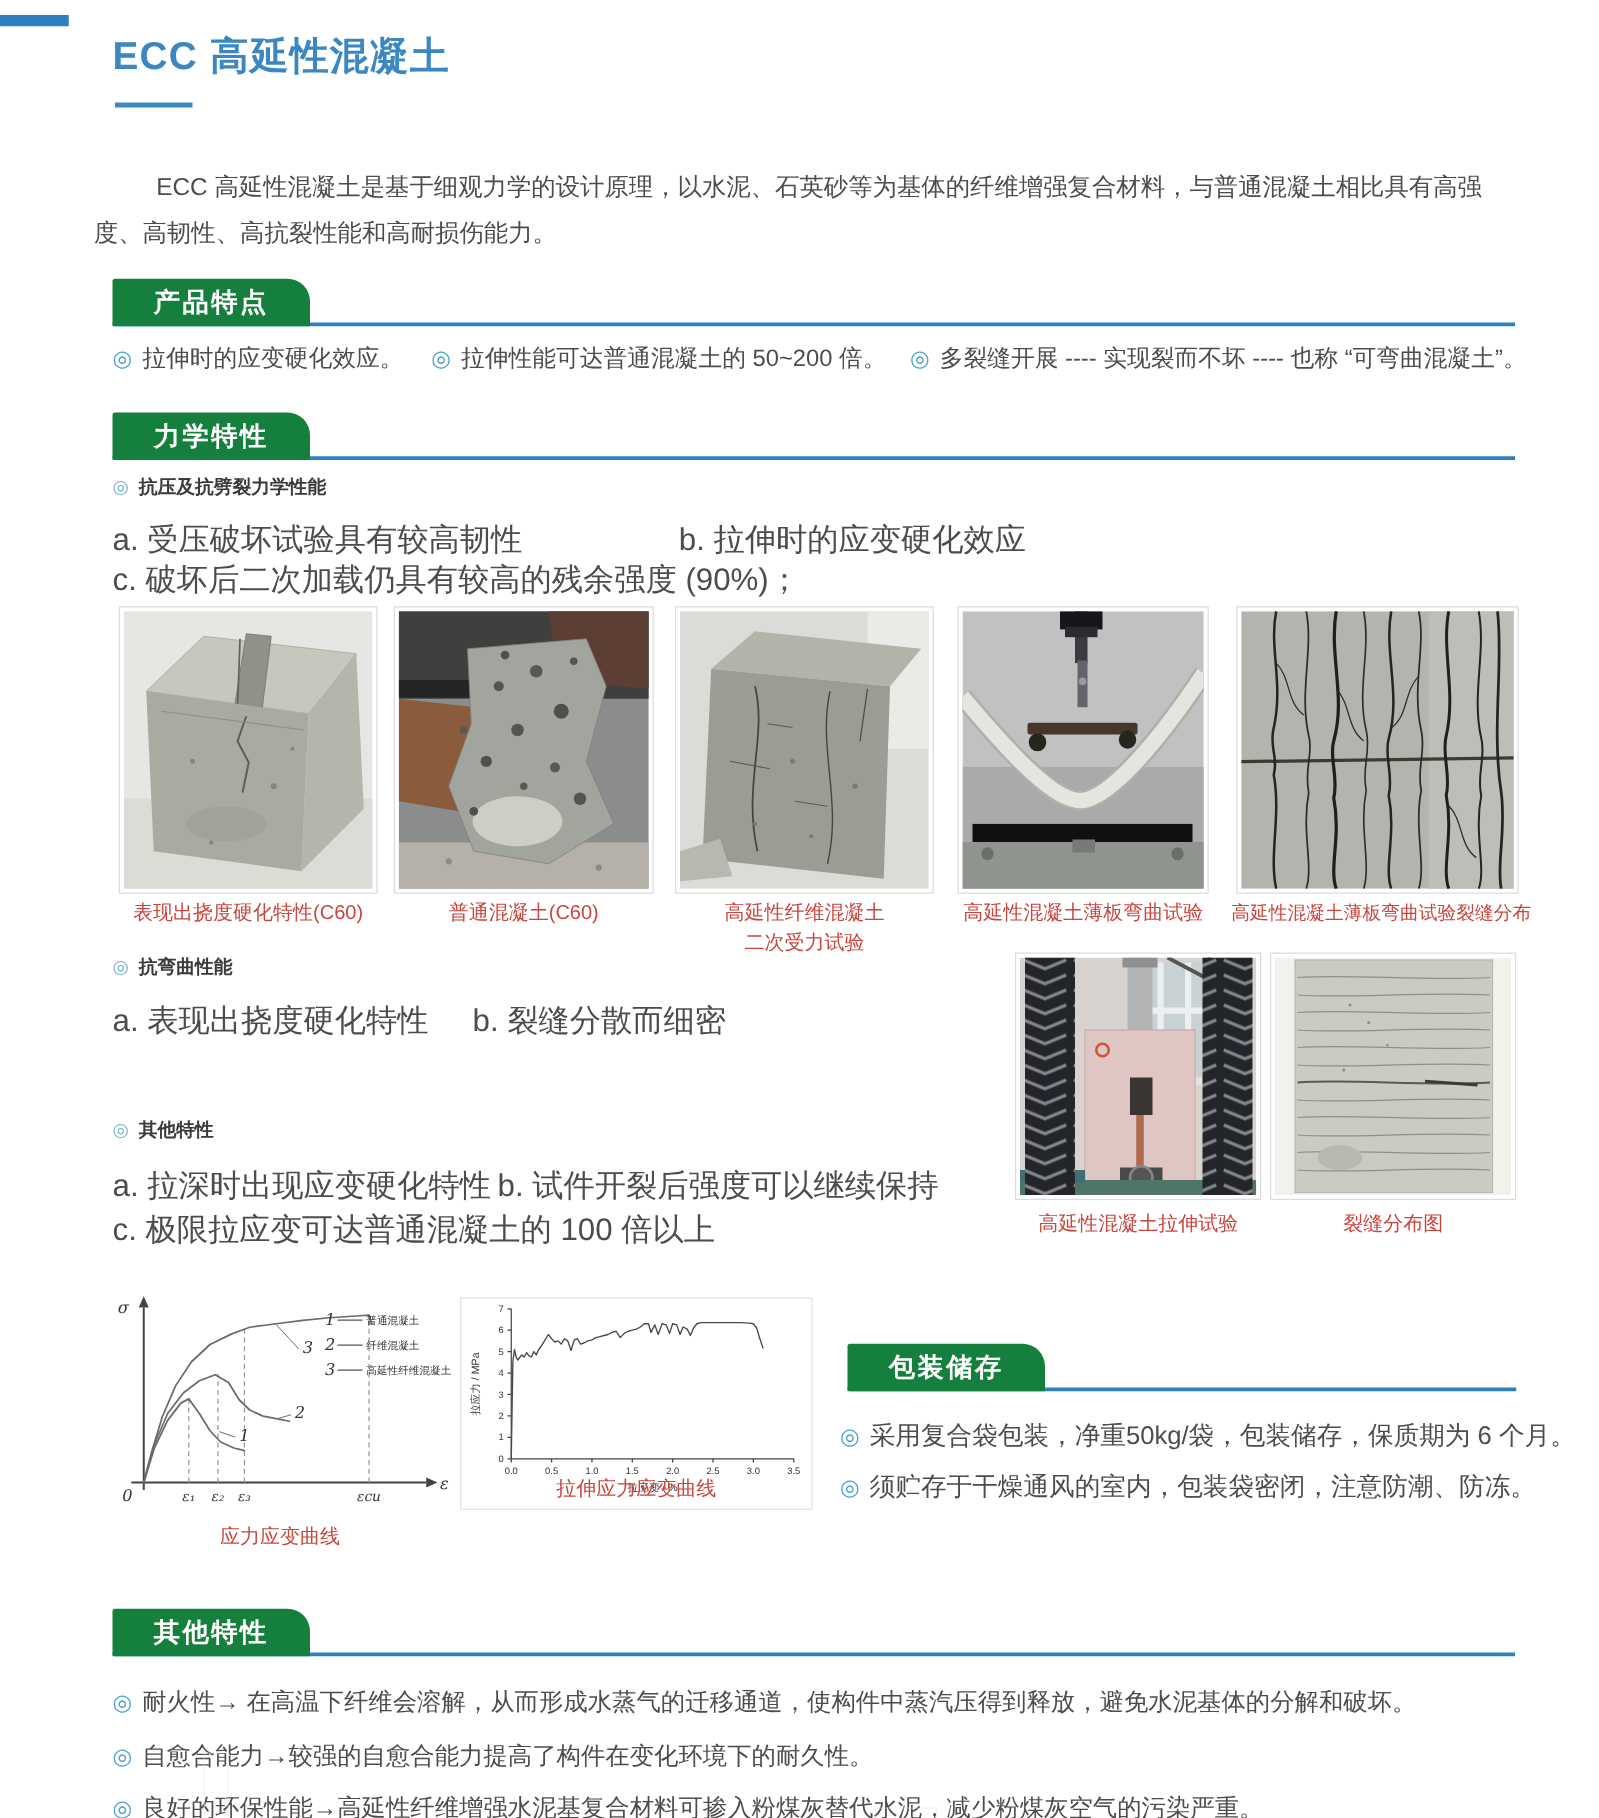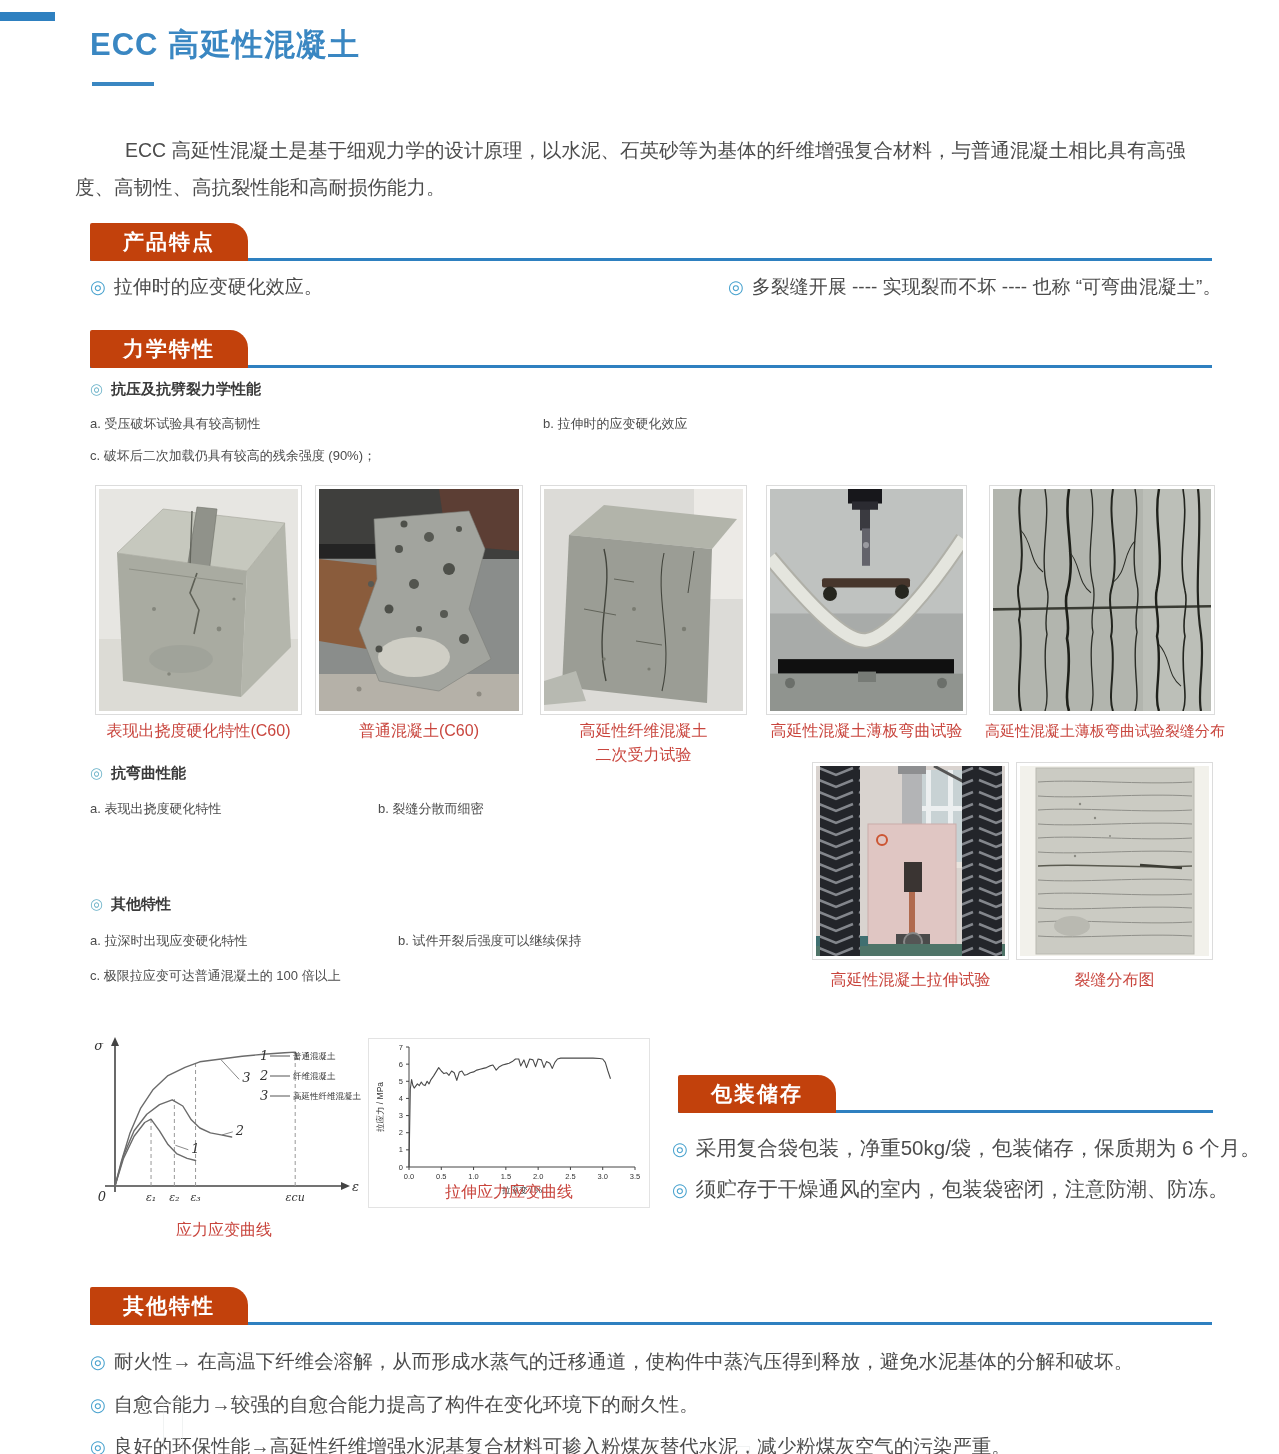--- a/index.html
+++ b/index.html
@@ -4,28 +4,28 @@
 <style>
   html,body{margin:0;padding:0;background:#ffffff;}
   #page{position:relative;width:1279px;height:1454px;background:#ffffff;overflow:hidden;
         font-family:"Liberation Sans","DejaVu Sans",sans-serif;color:#4c4c4c;margin-top:12px;}
   .abs{position:absolute;white-space:nowrap;}
   .corner-bar{left:0;top:0;width:55px;height:9px;background:#2e80c0;}
   .page-title{left:90px;top:12px;font-size:31px;font-weight:bold;color:#3a87c2;letter-spacing:1px;}
   .title-line{left:92px;top:70px;width:62px;height:4px;background:#3a87c2;}
   .intro{left:75px;top:120px;width:1140px;font-size:19.5px;line-height:37px;color:#4c4c4c;
          white-space:normal;text-indent:50px;}
-  .tab{height:38px;display:flex;align-items:center;padding:0 33px;background:#c2410c;color:#fff;
+  .tab{height:38px;display:flex;align-items:center;padding:0 33px;background:#15803d;color:#fff;
        font-size:21px;font-weight:bold;border-radius:2px 18px 0 2px;letter-spacing:2px;z-index:2;}
   .sline{height:3px;background:#2e80c0;z-index:1;}
   .bullet{font-size:19px;color:#4c4c4c;}
   .bullet .ic{color:#4aa3cf;margin-right:8px;font-size:18px;}
   .subhead{font-size:15px;font-weight:bold;color:#3a3a3a;}
   .subhead .ic{color:#6db3c9;margin-right:8px;font-weight:normal;}
-  .item{font-size:13px;color:#4c4c4c;}
+  .item{font-size:25px;color:#4c4c4c;}
   .cap{color:#c9463e;font-size:16px;text-align:center;line-height:24px;}
   .pframe{background:#fff;border:1px solid #dcdcdc;padding:3px;box-sizing:border-box;}
   .pframe svg{display:block;width:100%;height:100%;}
   .chart2-frame{border:1px solid #e3e3e3;background:#fff;box-sizing:border-box;}
   .pack-bullet{font-size:20.5px;}
   .other-bullet{font-size:19.5px;}
   .ghost{border:1px solid #dfe4e4;opacity:.45;}
   
   .math{font-family:"DejaVu Serif","Liberation Serif",serif;font-style:italic;font-size:13px;fill:#333;}
   .mathsm{font-family:"DejaVu Serif","Liberation Serif",serif;font-style:italic;font-size:11px;fill:#333;}
@@ -46,20 +46,23 @@
 
   <div class="abs intro">ECC 高延性混凝土是基于细观力学的设计原理，以水泥、石英砂等为基体的纤维增强复合材料，与普通混凝土相比具有高强度、高韧性、高抗裂性能和高耐损伤能力。</div>
 
   <div class="abs tab" style="left:90px;top:211px">
     <span>产品特点</span>
   </div>
   <div class="abs sline" style="left:90px;top:246px;width:1122px"></div>
 
   <div class="abs bullet" style="left:90px;top:262px">
     <span class="ic">◎</span><span>拉伸时的应变硬化效应。</span>
+  </div>
+  <div class="abs bullet" style="left:345px;top:262px">
+    <span class="ic">◎</span><span>拉伸性能可达普通混凝土的 50~200 倍。</span>
   </div>
   <div class="abs bullet" style="left:728px;top:262px">
     <span class="ic">◎</span><span>多裂缝开展 ---- 实现裂而不坏 ---- 也称 “可弯曲混凝土”。</span>
   </div>
 
   <div class="abs tab" style="left:90px;top:318px">
     <span>力学特性</span>
   </div>
   <div class="abs sline" style="left:90px;top:353px;width:1122px"></div>
 

